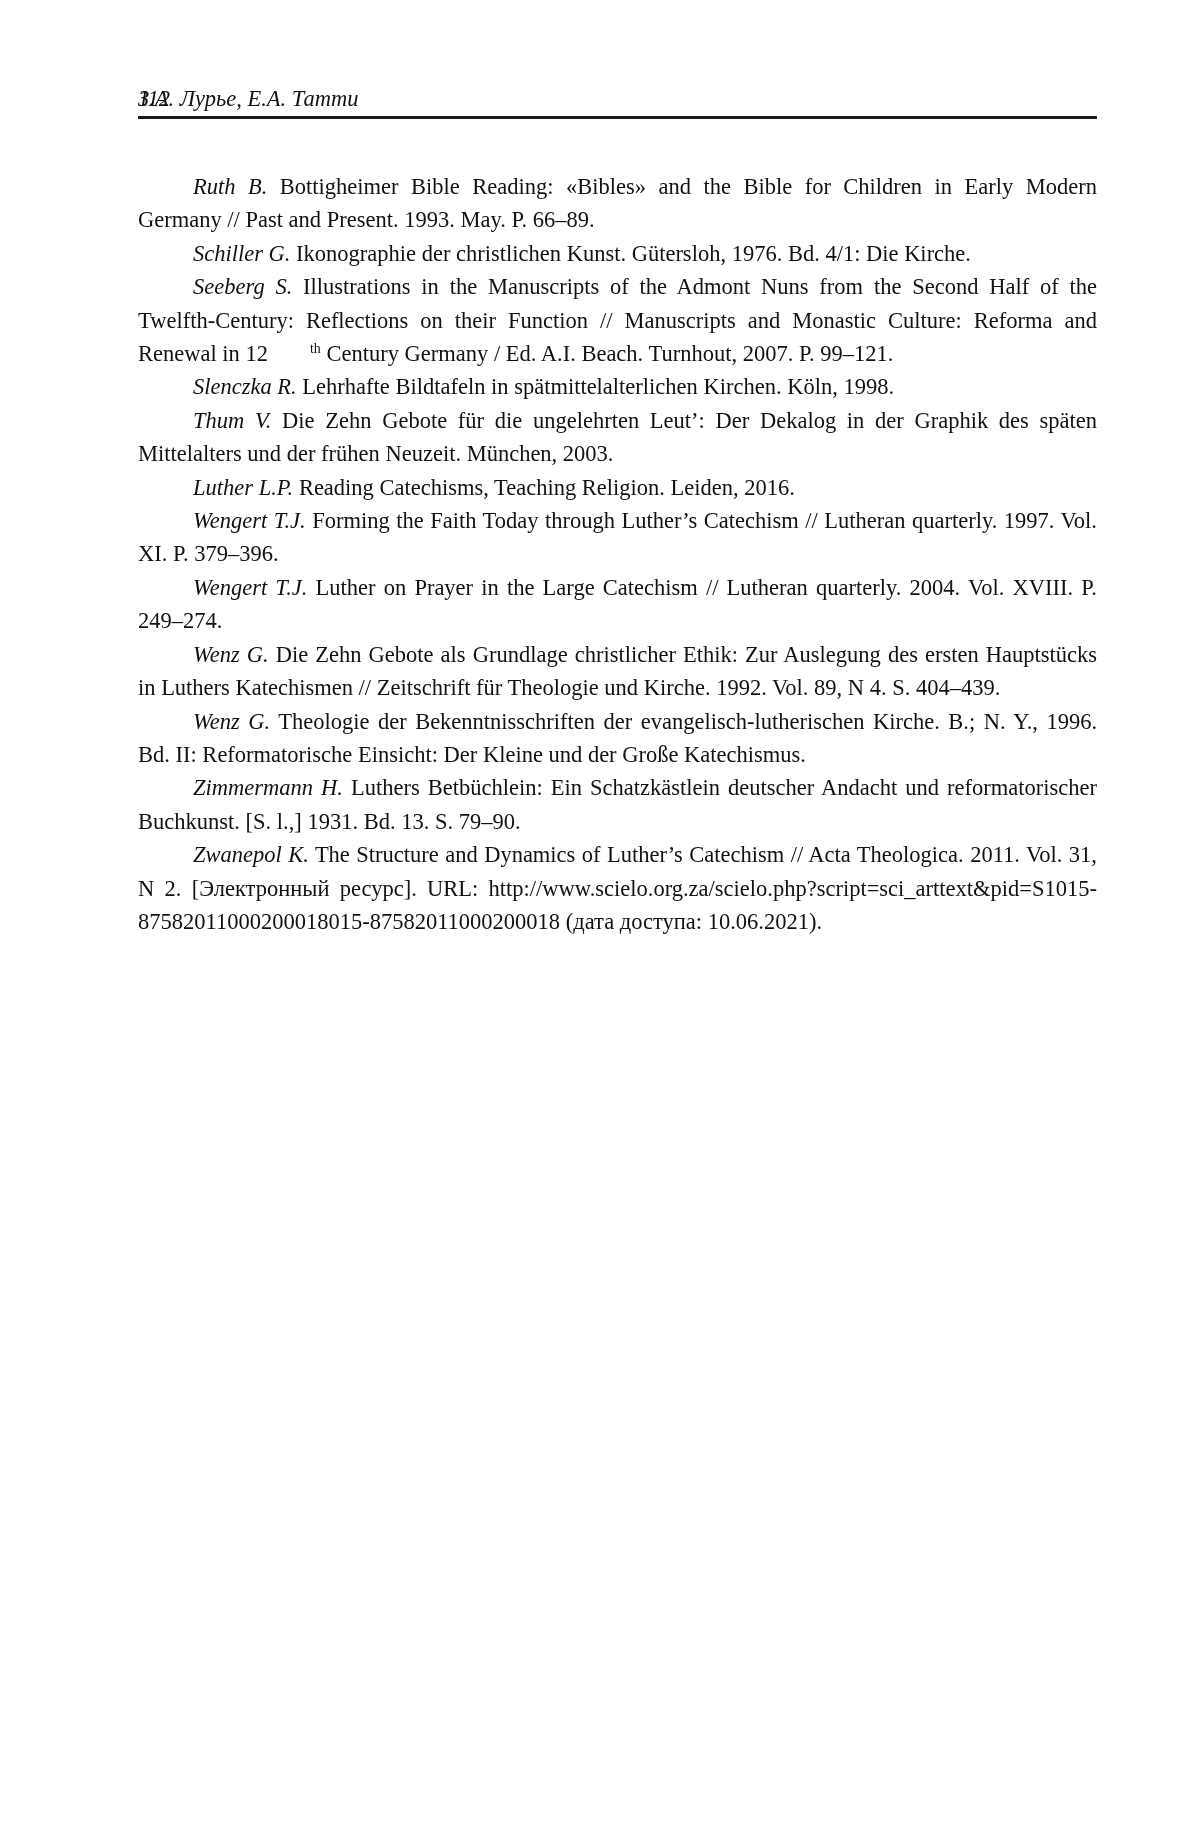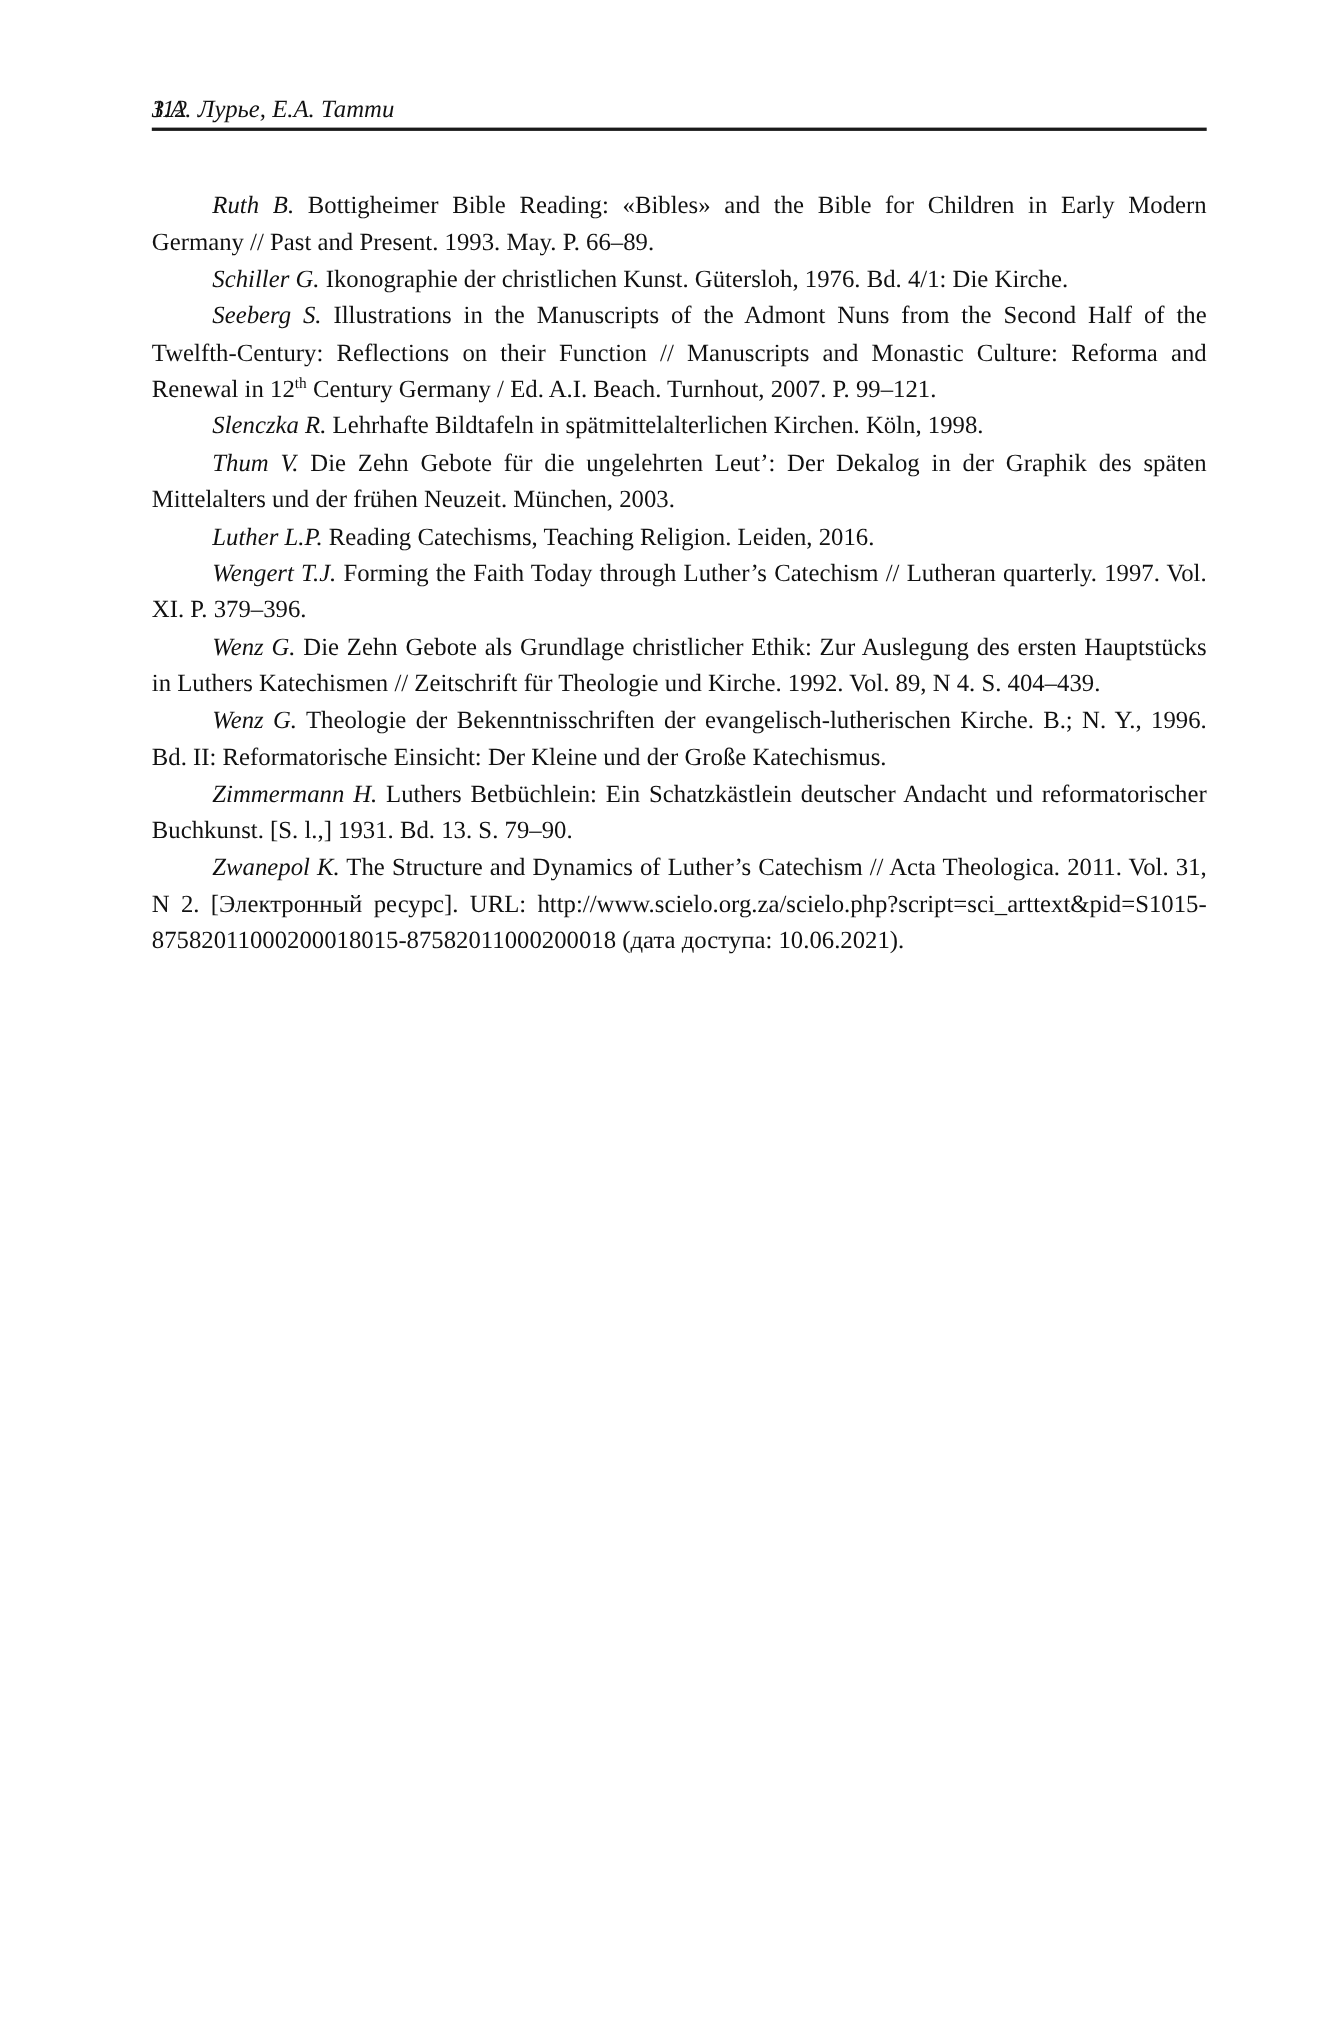--- a/index.html
+++ b/index.html
@@ -50,20 +50,21 @@
     text-indent: 55px;
     overflow-wrap: anywhere;
   }
   .au {
     font-style: italic;
   }
   .ref sup {
     font-size: 0.62em;
     line-height: 0;
     vertical-align: super;
+    margin-left: 42px;
   }
 </style>
 </head>
 <body>
 
 <div class="page">
 
   <header class="running-header">
     <span class="page-number">112</span>
     <span class="running-title">З.А. Лурье, Е.А. Татти</span>
@@ -80,20 +81,21 @@
     <p class="ref"><span class="au">Seeberg S.</span><span> Illustrations in the Manuscripts of the Admont Nuns from the Second Half of the Twelfth-Century: Reflections on their Function // Manuscripts and Monastic Culture: Reforma and Renewal in 12</span><sup>th</sup><span> Century Germany / Ed. A.I. Beach. Turnhout, 2007. P. 99–121.</span></p>
 
     <p class="ref"><span class="au">Slenczka R.</span><span> Lehrhafte Bildtafeln in spätmittelalterlichen Kirchen. Köln, 1998.</span></p>
 
     <p class="ref"><span class="au">Thum V.</span><span> Die Zehn Gebote für die ungelehrten Leut’: Der Dekalog in der Graphik des späten Mittelalters und der frühen Neuzeit. München, 2003.</span></p>
 
     <p class="ref"><span class="au">Luther L.P.</span><span> Reading Catechisms, Teaching Religion. Leiden, 2016.</span></p>
 
     <p class="ref"><span class="au">Wengert T.J.</span><span> Forming the Faith Today through Luther’s Catechism // Lutheran quarterly. 1997. Vol. XI. P. 379–396.</span></p>
 
+    <p class="ref"><span class="au">Wengert T.J.</span><span> Luther on Prayer in the Large Catechism // Lutheran quarterly. 2004. Vol. XVIII. P. 249–274.</span></p>
 
     <p class="ref"><span class="au">Wenz G.</span><span> Die Zehn Gebote als Grundlage christlicher Ethik: Zur Auslegung des ersten Hauptstücks in Luthers Katechismen // Zeitschrift für Theologie und Kirche. 1992. Vol. 89, N 4. S. 404–439.</span></p>
 
     <p class="ref"><span class="au">Wenz G.</span><span> Theologie der Bekenntnisschriften der evangelisch-lutherischen Kirche. B.; N. Y., 1996. Bd. II: Reformatorische Einsicht: Der Kleine und der Große Katechismus.</span></p>
 
     <p class="ref"><span class="au">Zimmermann H.</span><span> Luthers Betbüchlein: Ein Schatzkästlein deutscher Andacht und reformatorischer Buchkunst. [S. l.,] 1931. Bd. 13. S. 79–90.</span></p>
 
     <p class="ref"><span class="au">Zwanepol K.</span><span> The Structure and Dynamics of Luther’s Catechism // Acta Theologica. 2011. Vol. 31, N 2. [Электронный ресурс]. URL: http://www.scielo.org.za/scielo.php?script=sci_arttext&amp;pid=S1015-87582011000200018015-87582011000200018 (дата доступа: 10.06.2021).</span></p>
 
   </main>

